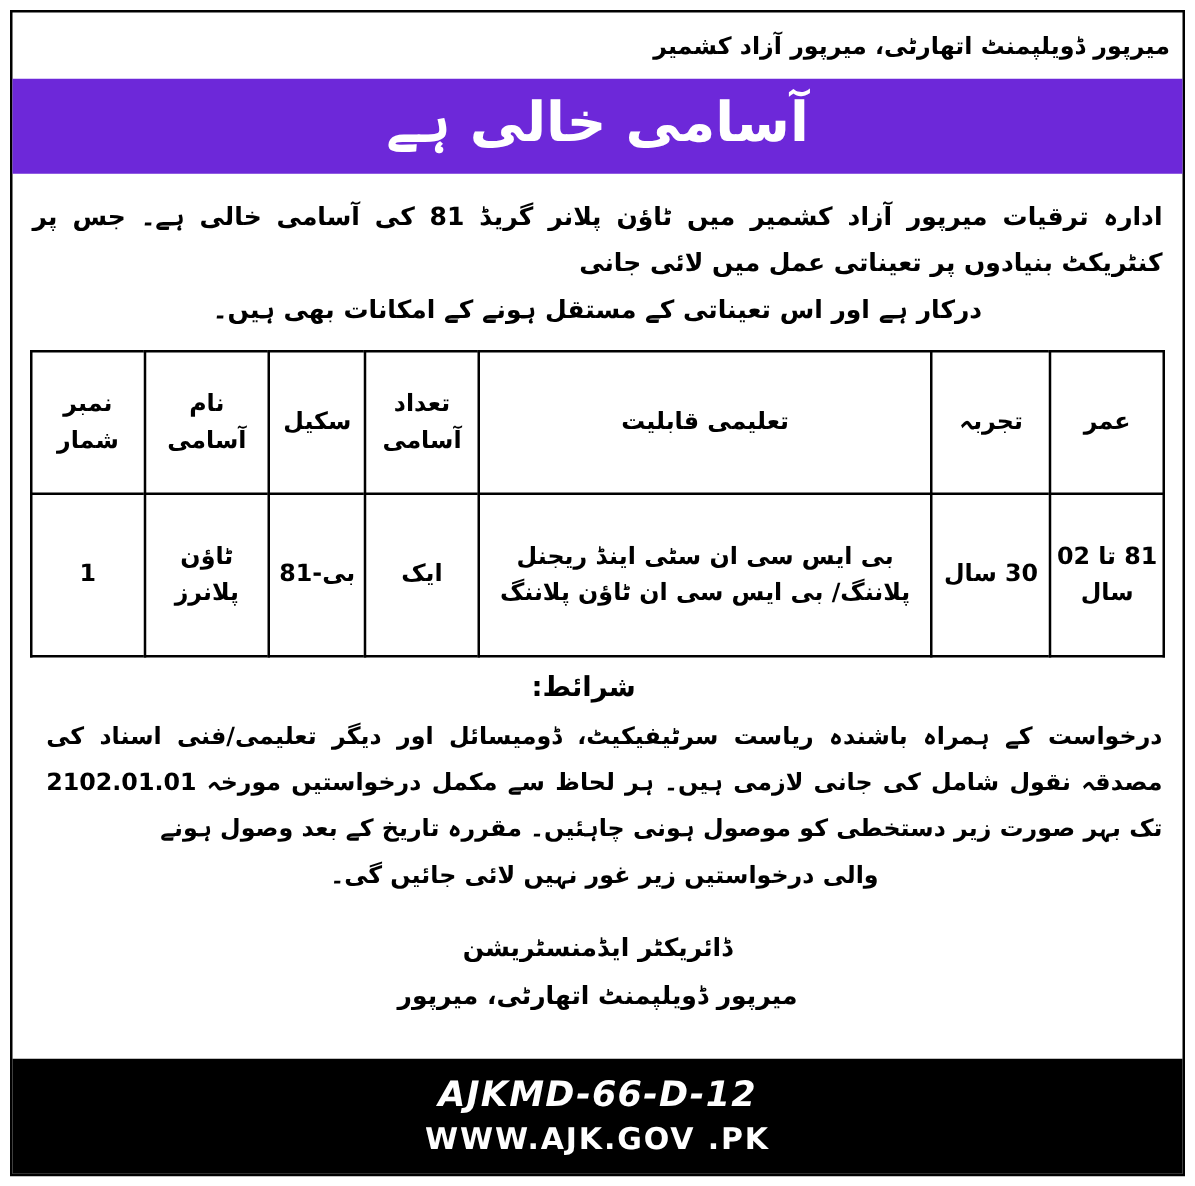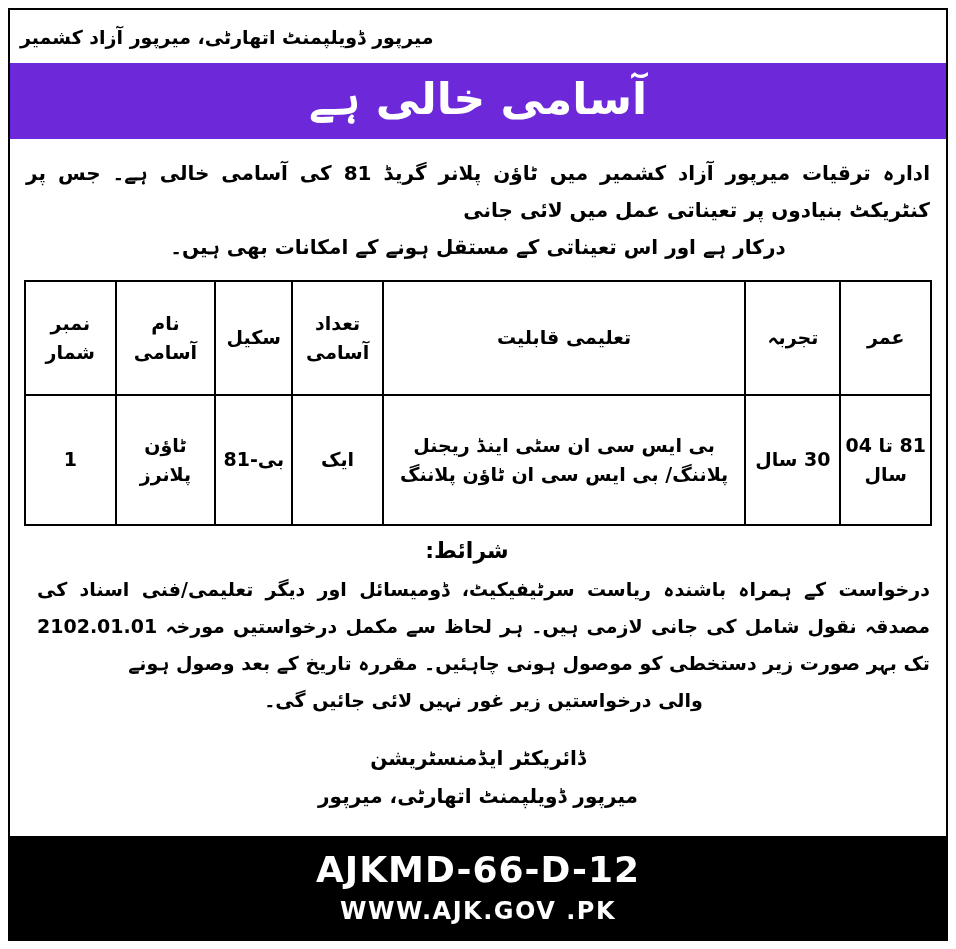--- a/index.html
+++ b/index.html
@@ -30,21 +30,21 @@
     display: flex;
     flex-direction: column;
   }
   .urdu {
     direction: rtl;
     unicode-bidi: bidi-override;
     font-family: "DejaVu Sans", sans-serif;
   }
   
   .authority {
-    text-align: left;
+    text-align: right;
     font-size: 19px;
     font-weight: bold;
     padding: 14px 10px 12px 10px;
     line-height: 1.4;
     color: #000;
   }
   
   .banner {
     background: #6d28d9;
     color: #ffffff;
@@ -134,24 +134,25 @@
     flex: 1 1 auto;
   }
   
   .footer-bar {
     background: #000000;
     color: #ffffff;
     text-align: center;
     padding: 10px 0 12px 0;
   }
   .footer-bar .ref {
-    font-size: 36px;
+    font-size: 28px;
     font-weight: bold;
     letter-spacing: 1px;
     line-height: 1.35;
+    font-style: italic;
   }
   .footer-bar .site {
     font-size: 24px;
     font-weight: bold;
     letter-spacing: 1.5px;
     line-height: 1.35;
   }
 </style>
 </head>
 <body>
@@ -185,21 +186,21 @@
             <th class="urdu">تجربہ</th>
             <th class="urdu">تعلیمی قابلیت</th>
             <th class="urdu">تعداد آسامی</th>
             <th class="urdu">سکیل</th>
             <th class="urdu">نام آسامی</th>
             <th class="urdu">نمبر شمار</th>
           </tr>
         </thead>
         <tbody>
           <tr>
-            <td class="urdu">18 تا 40 سال</td>
+            <td class="urdu">18 تا 20 سال</td>
             <td class="urdu">03 سال</td>
             <td class="urdu">بی ایس سی ان سٹی اینڈ ریجنل پلاننگ/ بی ایس سی ان ٹاؤن پلاننگ</td>
             <td class="urdu">ایک</td>
             <td class="urdu">بی-18</td>
             <td class="urdu">ٹاؤن پلانرز</td>
             <td>1</td>
           </tr>
         </tbody>
       </table>
     </div>

